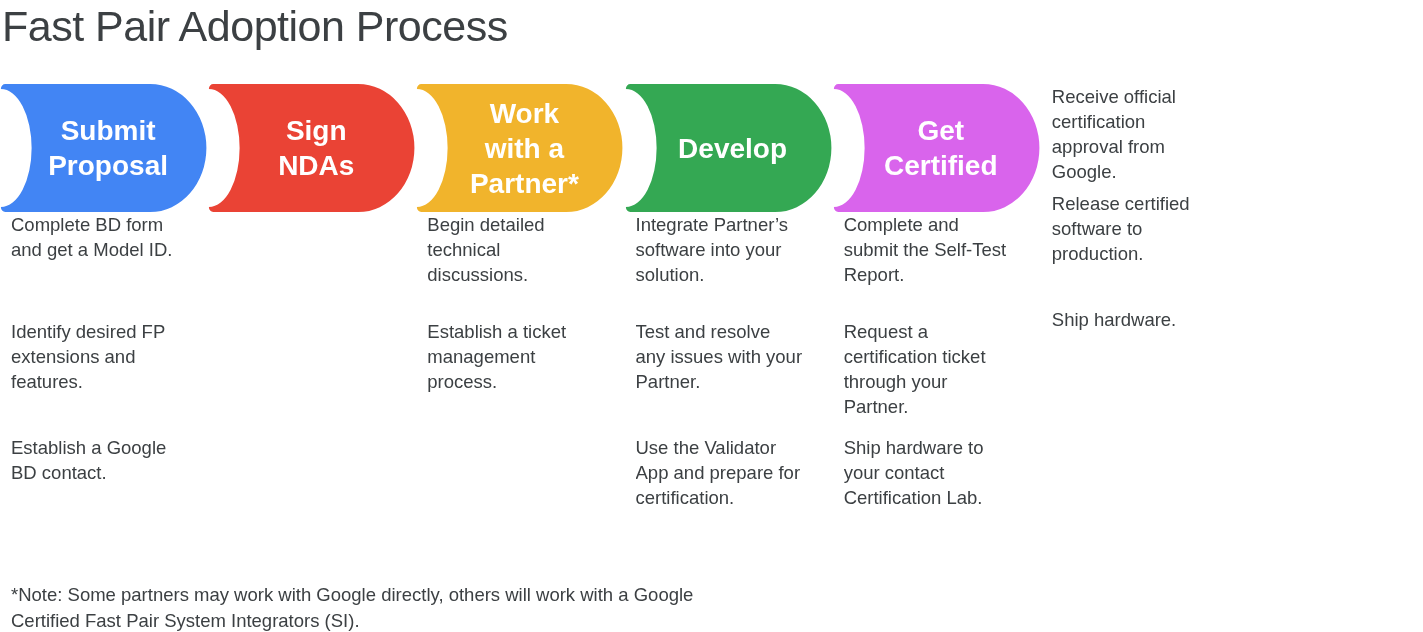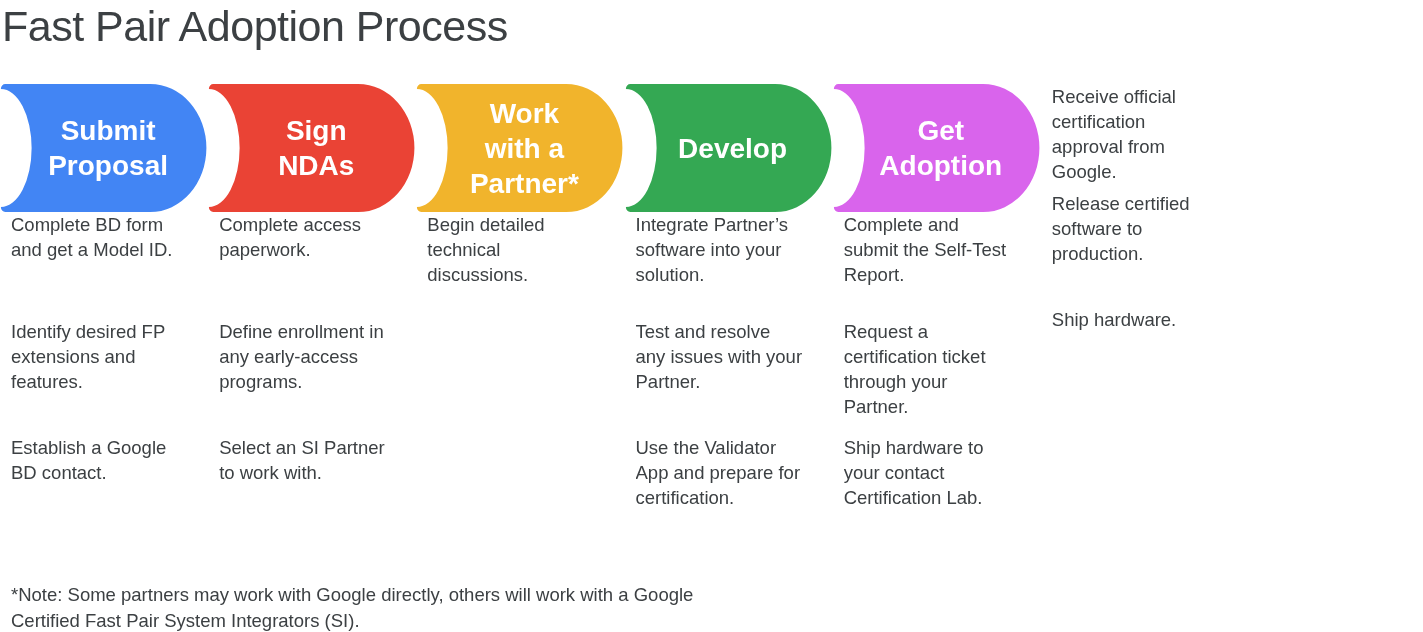--- a/index.html
+++ b/index.html
@@ -98,38 +98,34 @@
     </div>
 
     <div class="stage-col">
       <div class="shape-wrap">
         <svg viewBox="0 0 237 130" preserveAspectRatio="none">
           <path d="M 6,0 L 171,0 A 64,65 0 0 1 171,130 L 6,130 A 5,5 0 0 1 1,125 A 35,60 0 0 0 1,5 A 5,5 0 0 1 6,0 Z" fill="#EA4335"></path>
         </svg>
         <div class="stage-label">Sign
 NDAs</div>
       </div>
-      <div class="steps">
-        <div class="step r1">Complete access paperwork.</div>
-        <div class="step r2">Define enrollment in any early-access programs.</div>
-        <div class="step r3">Select an SI Partner to work with.</div>
-      </div>
     </div>
 
     <div class="stage-col">
       <div class="shape-wrap">
         <svg viewBox="0 0 237 130" preserveAspectRatio="none">
           <path d="M 6,0 L 171,0 A 64,65 0 0 1 171,130 L 6,130 A 5,5 0 0 1 1,125 A 35,60 0 0 0 1,5 A 5,5 0 0 1 6,0 Z" fill="#F1B42C"></path>
         </svg>
         <div class="stage-label">Work
 with a
 Partner*</div>
       </div>
       <div class="steps">
         <div class="step r1">Begin detailed technical discussions.</div>
+        <div class="step r3">Establish a ticket management process.</div>
       </div>
     </div>
 
     <div class="stage-col">
       <div class="shape-wrap">
         <svg viewBox="0 0 237 130" preserveAspectRatio="none">
           <path d="M 6,0 L 171,0 A 64,65 0 0 1 171,130 L 6,130 A 5,5 0 0 1 1,125 A 35,60 0 0 0 1,5 A 5,5 0 0 1 6,0 Z" fill="#34A853"></path>
         </svg>
         <div class="stage-label">Develop</div>
       </div>
@@ -139,21 +135,21 @@
         <div class="step r3">Use the Validator App and prepare for certification.</div>
       </div>
     </div>
 
     <div class="stage-col">
       <div class="shape-wrap">
         <svg viewBox="0 0 237 130" preserveAspectRatio="none">
           <path d="M 6,0 L 171,0 A 64,65 0 0 1 171,130 L 6,130 A 5,5 0 0 1 1,125 A 35,60 0 0 0 1,5 A 5,5 0 0 1 6,0 Z" fill="#D964EC"></path>
         </svg>
         <div class="stage-label">Get
-Adoption</div>
+Certified</div>
       </div>
       <div class="steps">
         <div class="step r1">Complete and submit the Self-Test Report.</div>
         <div class="step r2">Request a certification ticket through your Partner.</div>
         <div class="step r3">Ship hardware to your contact Certification Lab.</div>
       </div>
     </div>
 
     <div class="stage-col">
       <div class="steps">

